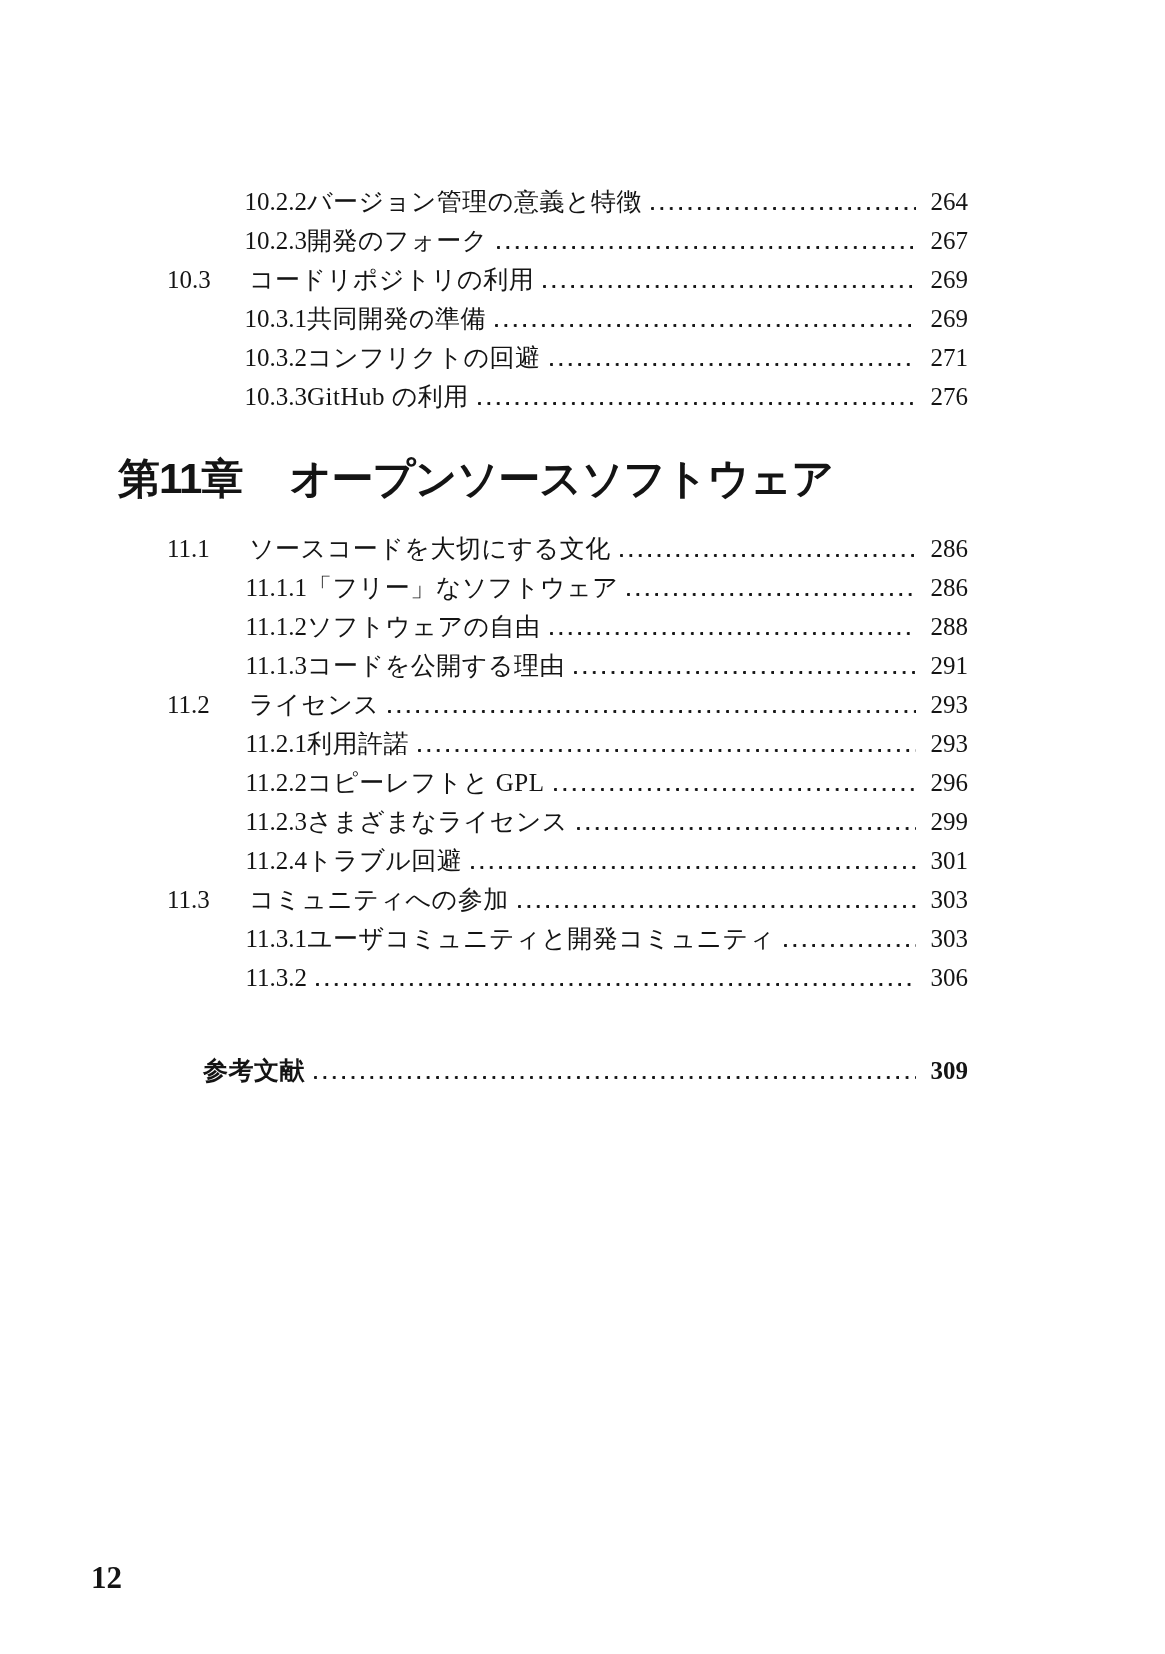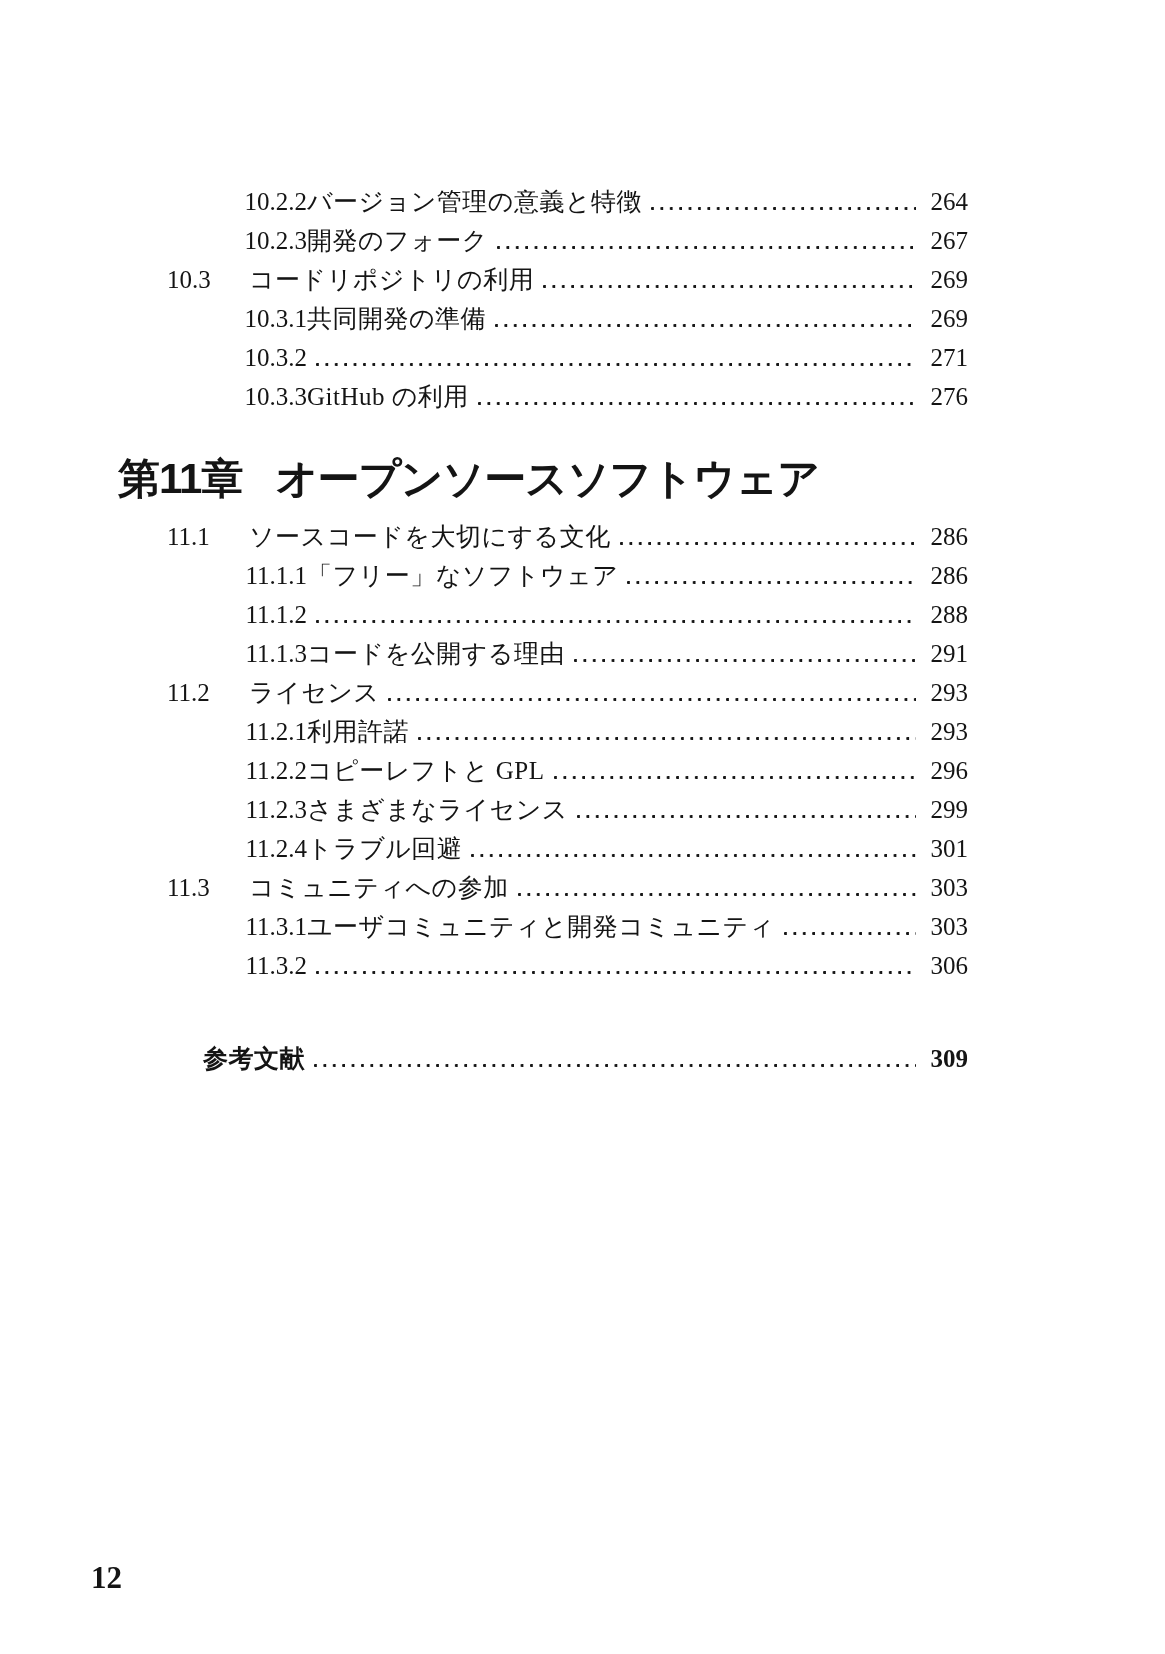--- a/index.html
+++ b/index.html
@@ -43,22 +43,22 @@
     margin-top:37px;
     height:52px;
     line-height:52px;
     font-family:"Liberation Sans","DejaVu Sans",sans-serif;
     font-weight:600;
     font-size:42px;
     letter-spacing:-1px;
     display:flex;
     white-space:nowrap;
   }
-  .chapter-heading .ch-num { margin-right:33px; }
-  .section-block.second { margin-top:12px; }
+  .chapter-heading .ch-num { margin-right:47px; }
+  .section-block.second { margin-top:24px; }
   .biblio-row { margin-top:54px; padding-left:85px;font-weight:bold; }
   .footer-page-number {
     position:absolute;
     left:91px; top:1560px;
     font-size:31px;
     font-weight:bold;
     line-height:36px;
     font-family:"Liberation Serif","DejaVu Serif",serif;
     text-align:center;
   }
@@ -88,20 +88,21 @@
       <span class="pg">269</span>
     </div>
     <div class="row l2">
       <span class="num">10.3.1</span>
       <span class="ttl">共同開発の準備</span>
       <span class="dots"></span>
       <span class="pg">269</span>
     </div>
     <div class="row l2">
       <span class="num">10.3.2</span>
+      <span class="ttl">コンフリクトの回避</span>
       <span class="dots"></span>
       <span class="pg">271</span>
     </div>
     <div class="row l2">
       <span class="num">10.3.3</span>
       <span class="ttl">GitHub の利用</span>
       <span class="dots"></span>
       <span class="pg">276</span>
     </div>
   </div>
@@ -119,20 +120,21 @@
       <span class="pg">286</span>
     </div>
     <div class="row l2">
       <span class="num">11.1.1</span>
       <span class="ttl">「フリー」なソフトウェア</span>
       <span class="dots"></span>
       <span class="pg">286</span>
     </div>
     <div class="row l2">
       <span class="num">11.1.2</span>
+      <span class="ttl">ソフトウェアの自由</span>
       <span class="dots"></span>
       <span class="pg">288</span>
     </div>
     <div class="row l2">
       <span class="num">11.1.3</span>
       <span class="ttl">コードを公開する理由</span>
       <span class="dots"></span>
       <span class="pg">291</span>
     </div>
     <div class="row l1">

